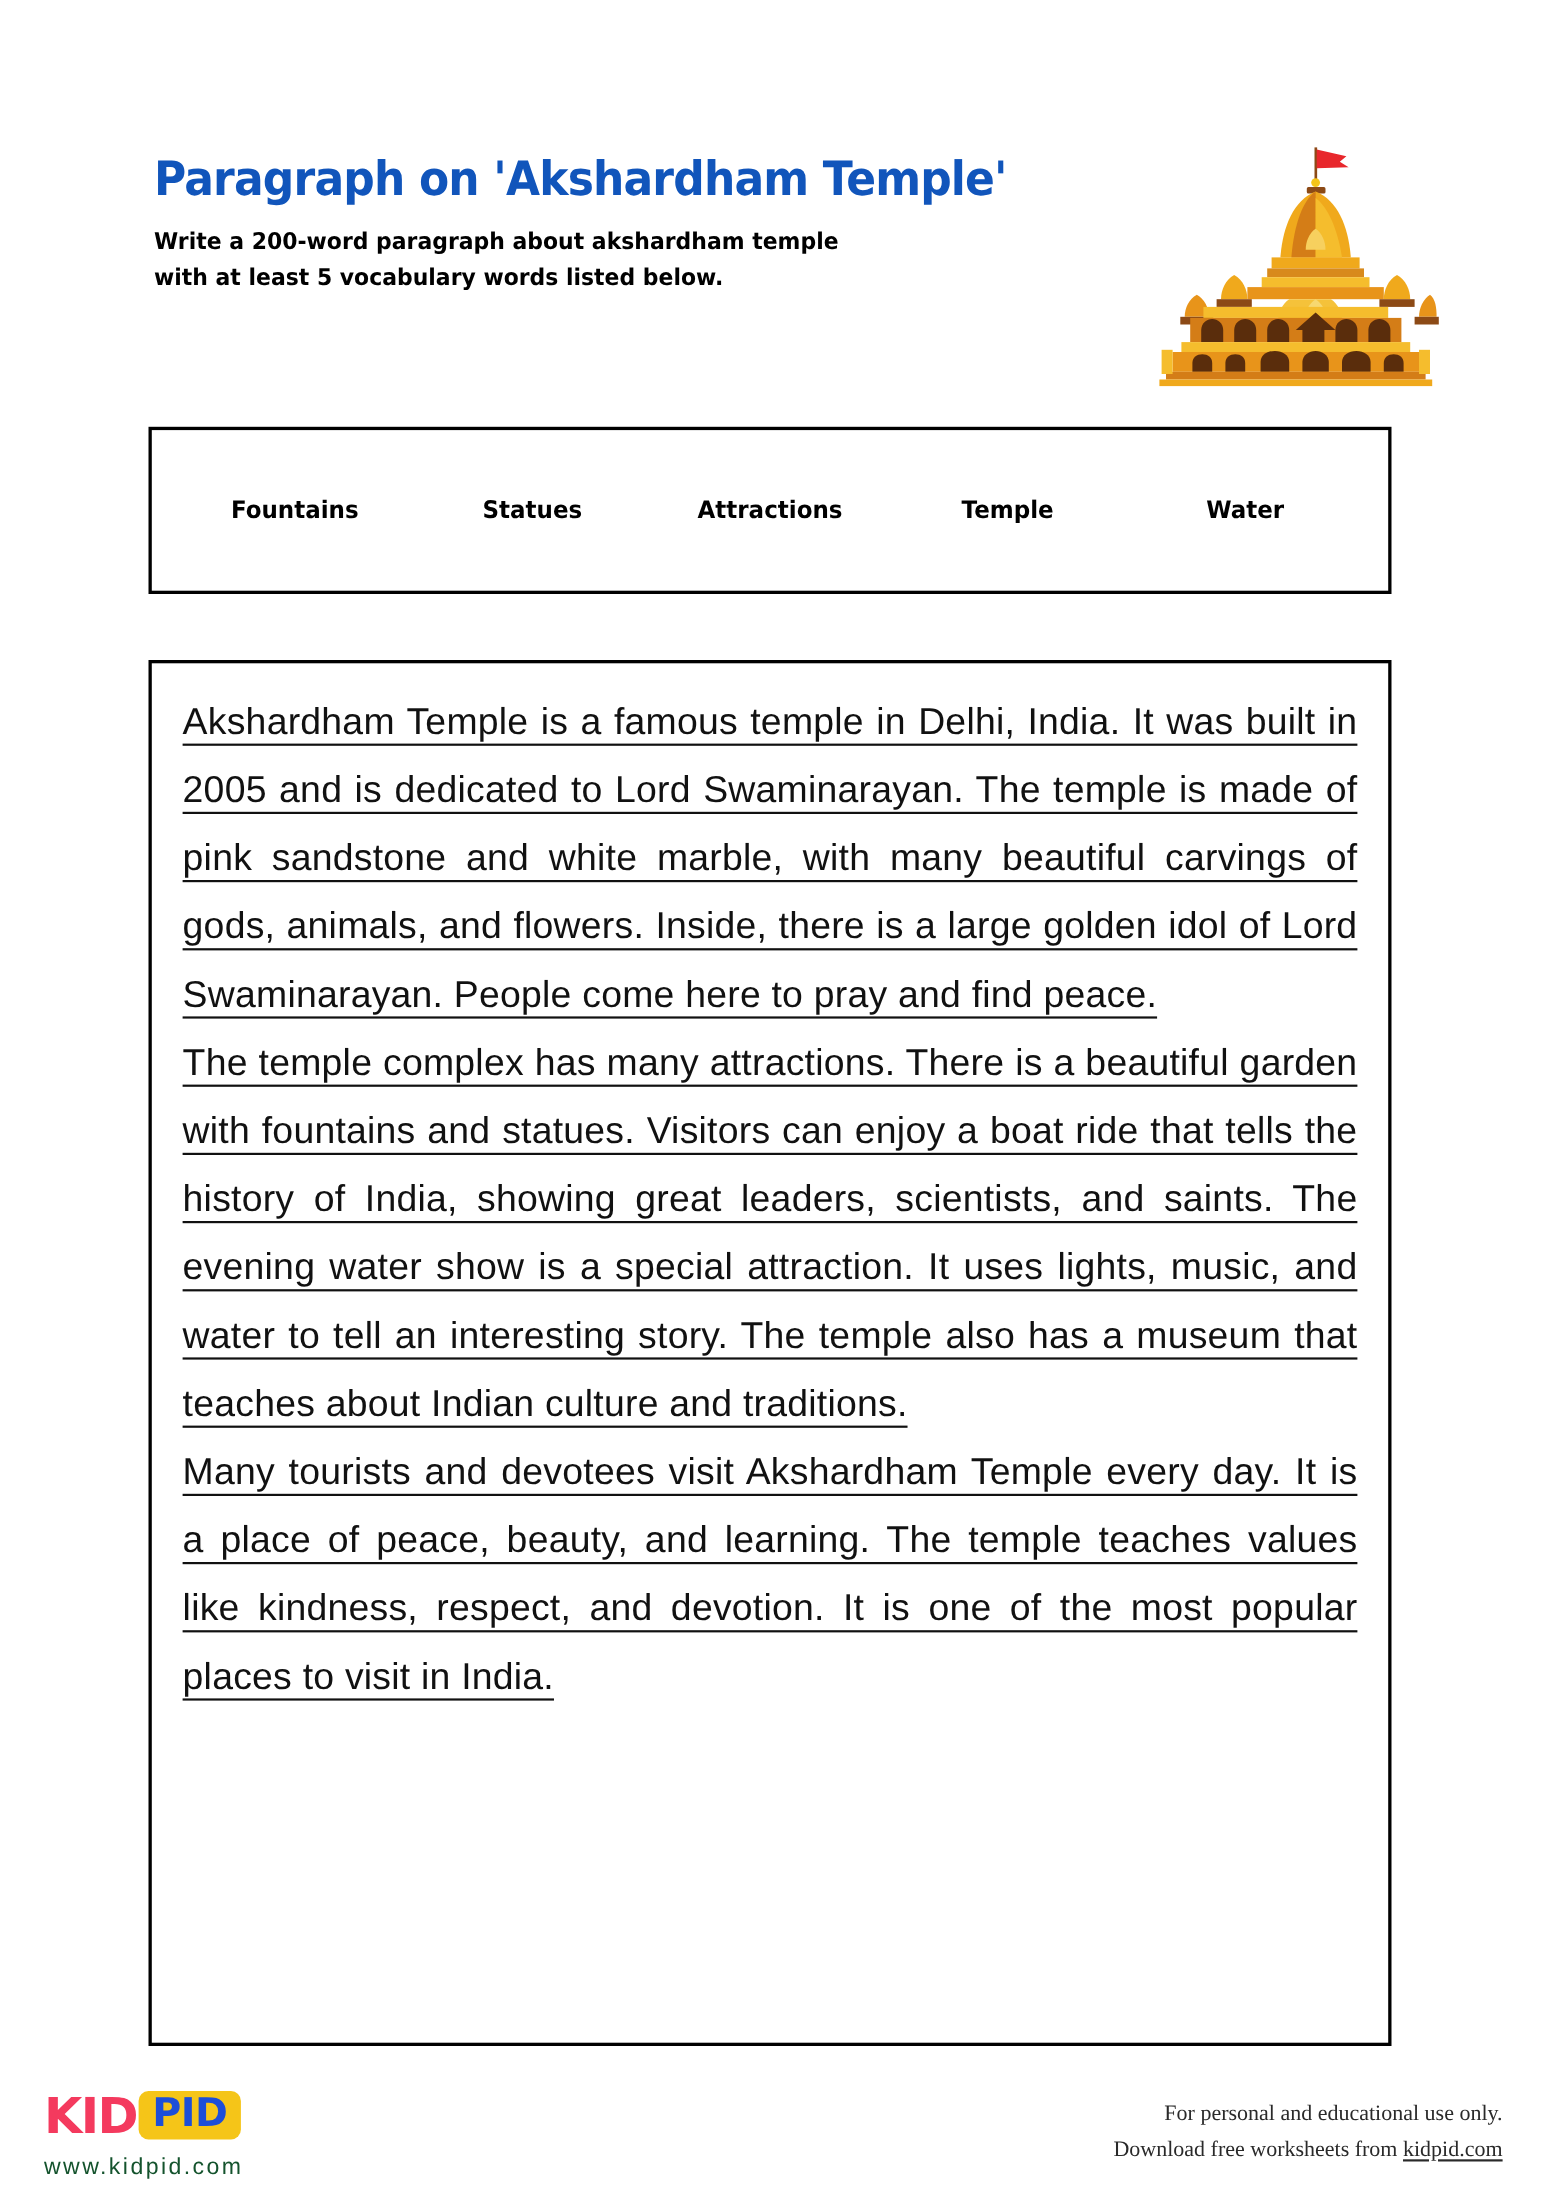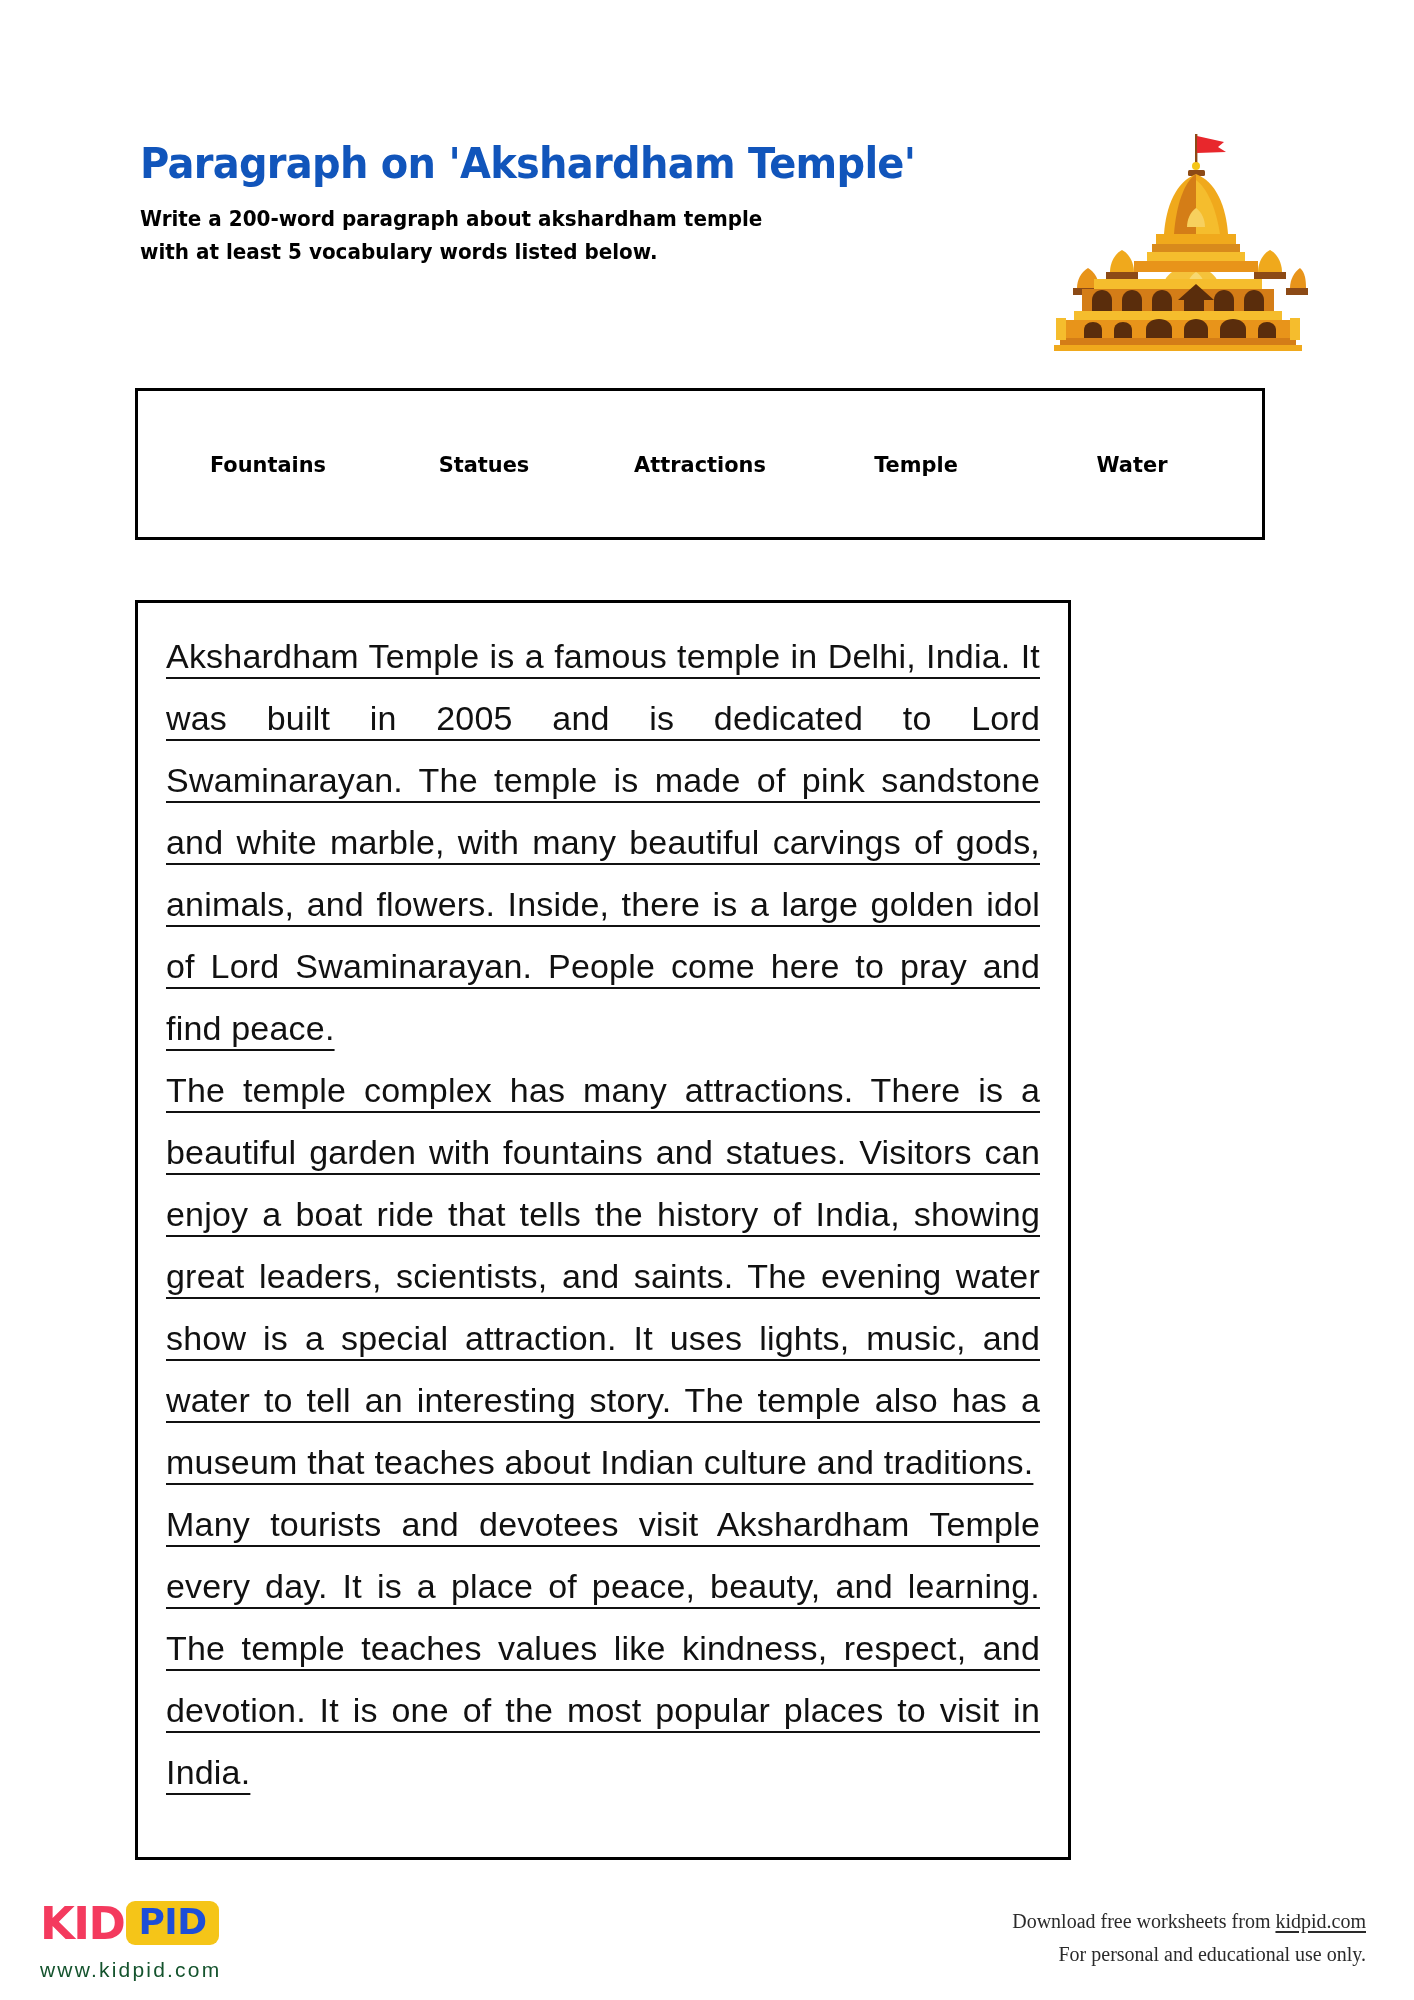--- a/index.html
+++ b/index.html
@@ -88,21 +88,21 @@
     font-weight: bold;
     color: #000000;
     transform: scaleX(0.95);
   }
 
   
   .writing-box {
     position: absolute;
     left: 135px;
     top: 600px;
-    width: 936px;
+    width: 1130px;
     height: 1260px;
     border: 3px solid #000000;
     box-sizing: border-box;
     padding: 22px 28px 10px 28px;
     overflow: hidden;
   }
   .para {
     margin: 0;
     font-family: "Liberation Sans", sans-serif;
     font-weight: 300;
@@ -268,17 +268,17 @@
 
   <div class="footer-logo">
     <div class="logo-mark">
       <span class="logo-kid">KID</span>
       <span class="logo-pid">PID</span>
     </div>
     <div class="logo-url">www.kidpid.com</div>
   </div>
 
   <div class="footer-note">
+    <div>For personal and educational use only.</div>
     <div><span>Download free worksheets from </span><span class="site-link">kidpid.com</span></div>
-    <div>For personal and educational use only.</div>
   </div>
 
 </div>
 
 </body></html>

